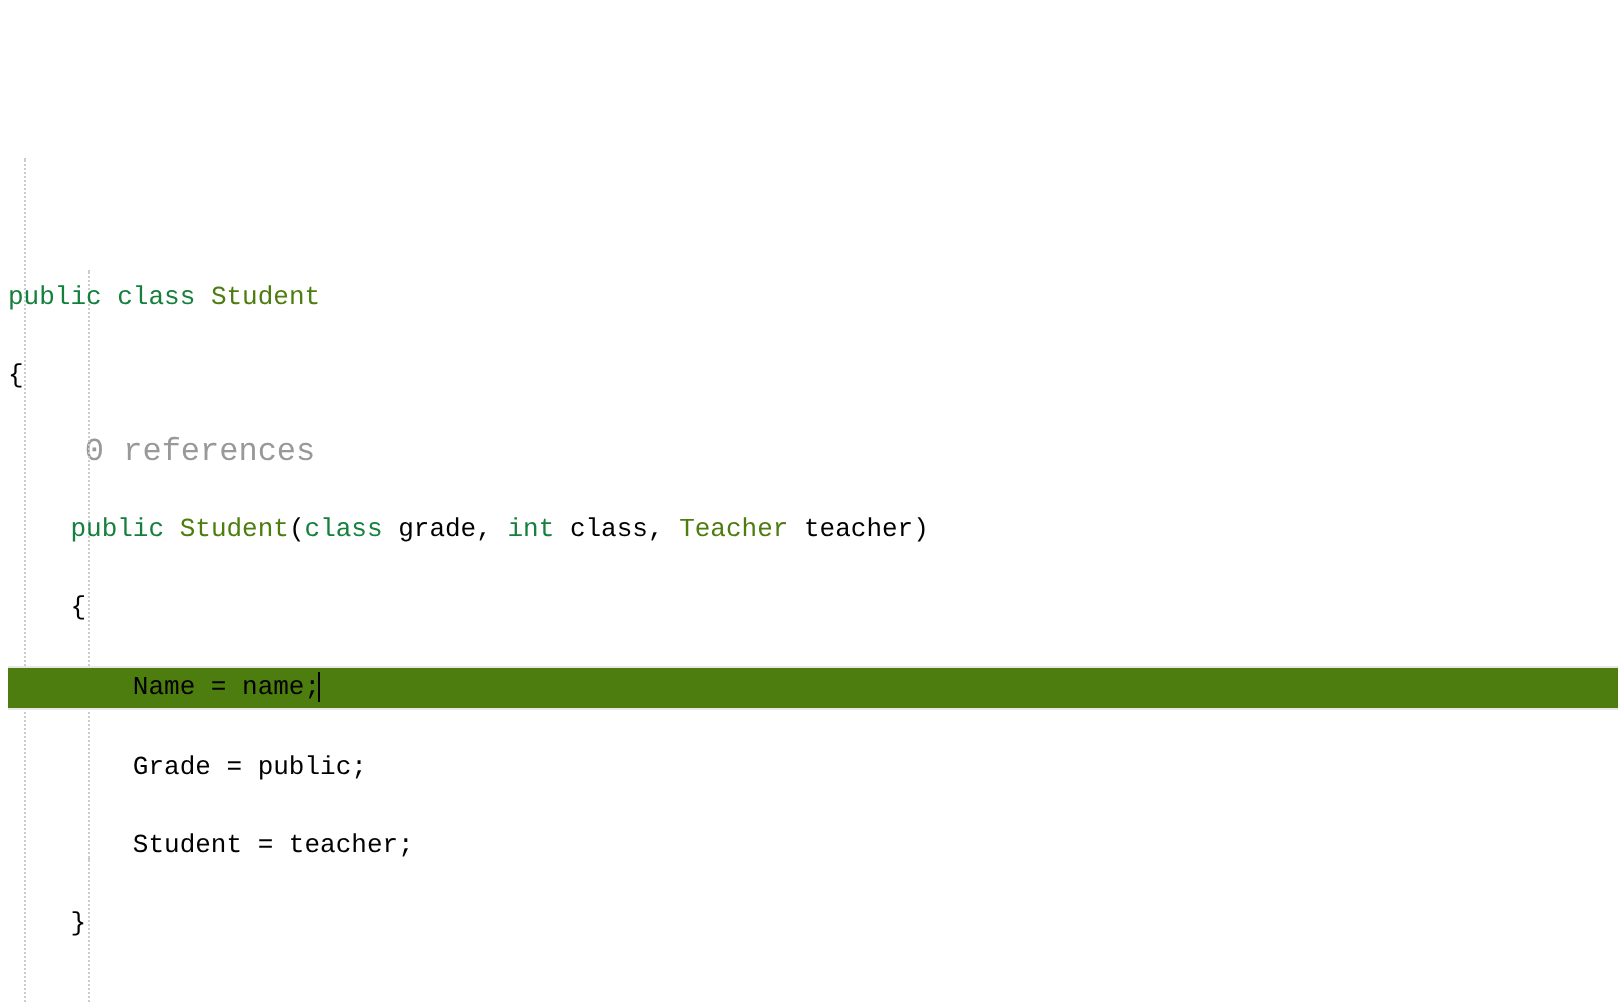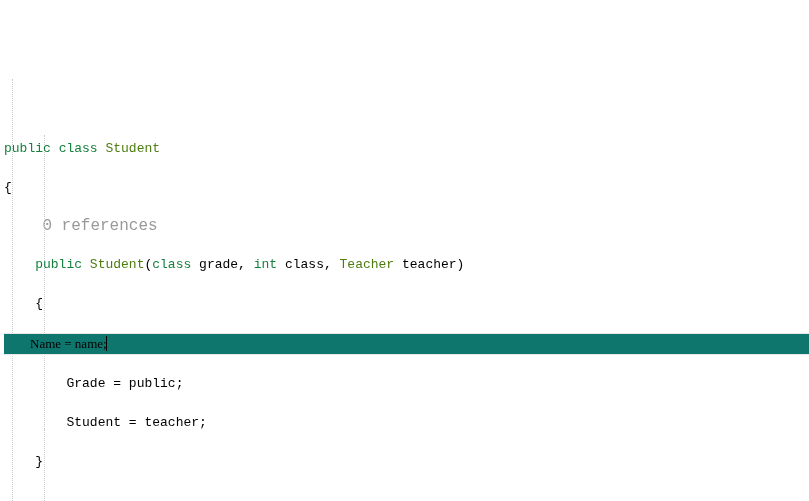--- a/index.html
+++ b/index.html
@@ -20,26 +20,25 @@
   .type { color: #4d7c0f; }
   .codelens {
     font-family: Liberation Mono, monospace;
     font-size: 16px;
     color: #999999;
     line-height: 1.2;
     padding-left: 0;
   }
   .line { position: relative; }
   .hl-line {
-    background: #0f766e;
+    background: #4d7c0f;
     border-top: 1px solid #e8e8e8;
     border-bottom: 1px solid #e8e8e8;
     box-sizing: border-box;
     width:100%;
-    font-family:Liberation Serif, serif;
   }
   .cursor {
     border-left: 1px solid #000;
     display:inline-block;
     height: 15px;
     vertical-align: text-bottom;
     margin-left:-1px;
   }
   .guide {
     position:absolute;

